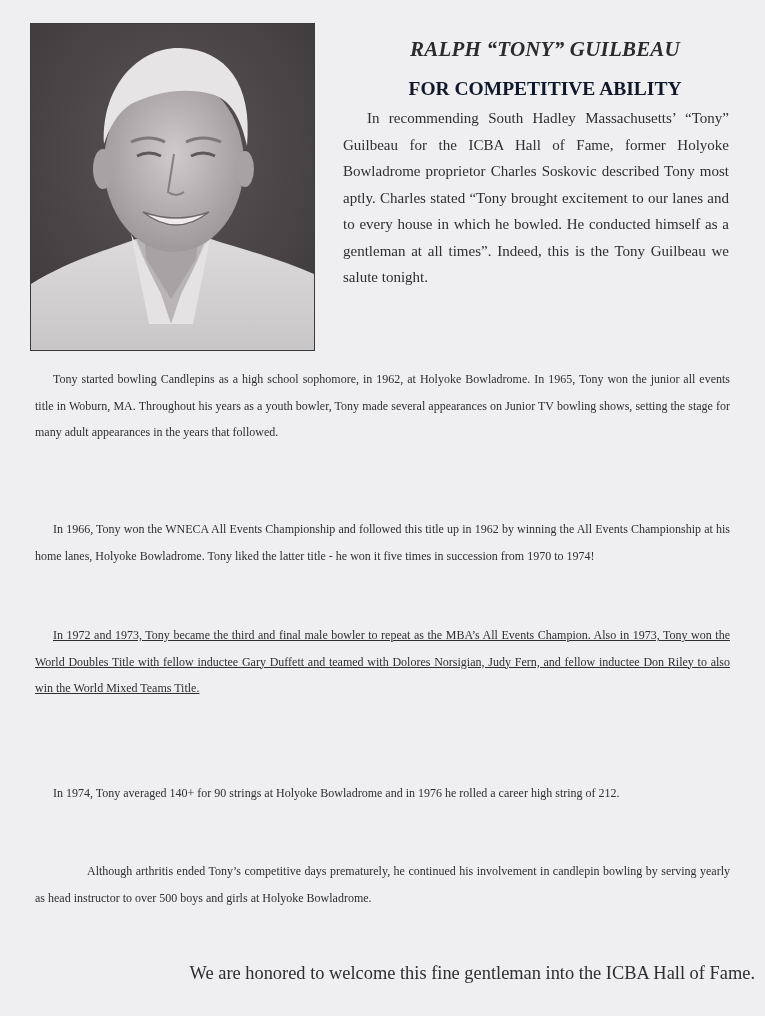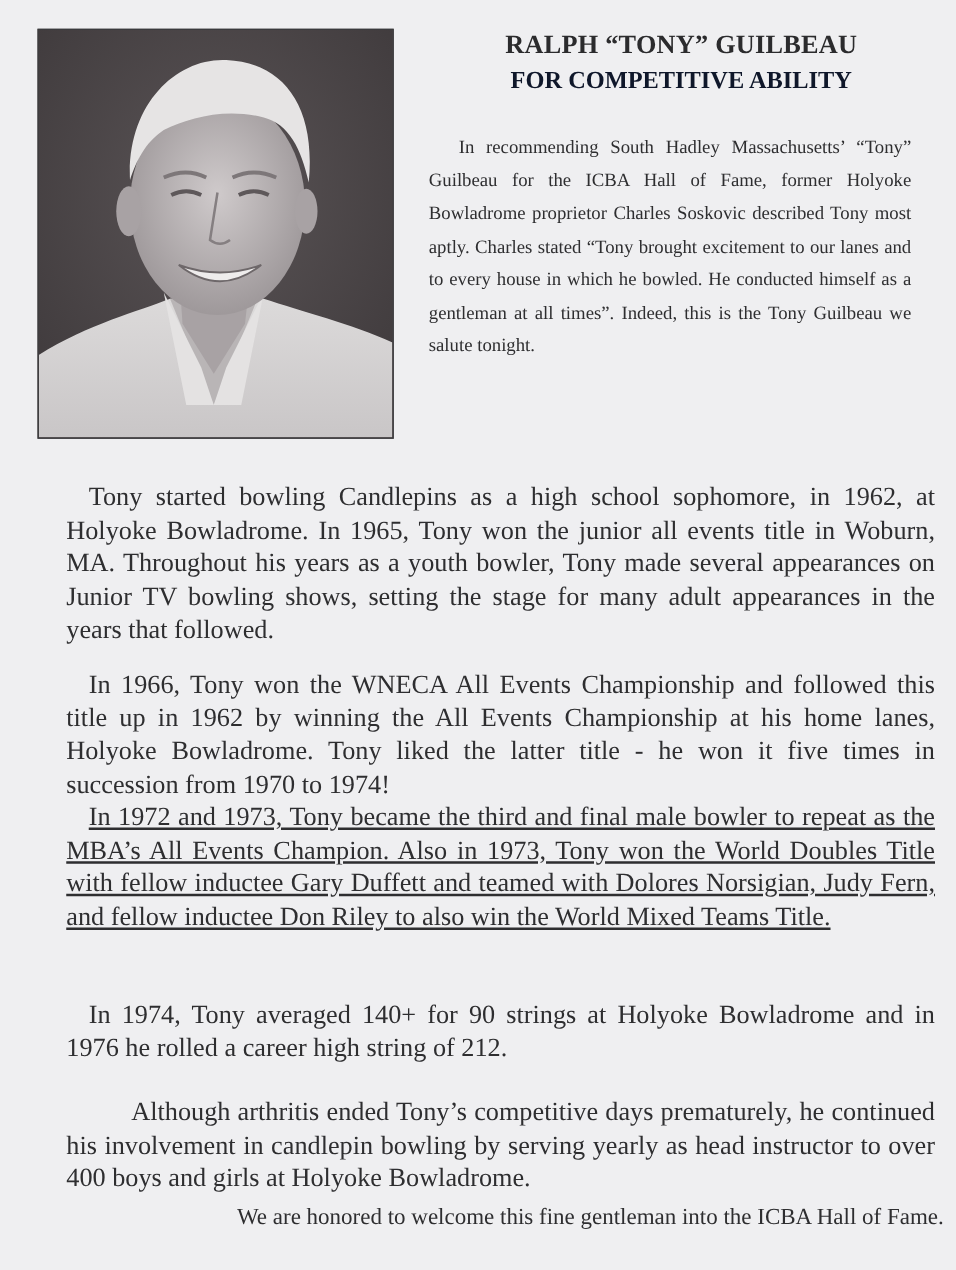--- a/index.html
+++ b/index.html
@@ -16,34 +16,34 @@
       border: 1px solid #3a3a3c;
       background: #4a4547;
       overflow: hidden;
     }
     .photo svg { display: block; width: 100%; height: 100%; }
     .header {
       position: absolute; left: 340px; top: 22px; width: 410px; text-align: center;
     }
     .title {
       font-weight: bold; font-size: 21px; letter-spacing: 0.2px; color: #2b2b2d;
-      line-height: 26px; margin: 0;
+      line-height: 26px; margin: 14px; font-style: italic;
     }
     .subtitle {
       font-size: 19.5px; line-height: 26px; margin: 4px 0 0 0; color: #0f172a;
     }
     .intro {
       position: absolute; left: 343px; top: 105px; width: 386px;
       font-size: 15px; line-height: 26.5px; text-align: justify;
       margin: 0;
     }
     .intro .indent { display: inline-block; width: 24px; }
     .body-para {
       position: absolute; left: 35px; width: 695px;
-      font-size: 21px; line-height: 26.5px; text-align: justify; margin: 18px;
+      font-size: 12px; line-height: 26.5px; text-align: justify; margin: 0;
     }
     .body-para.ind { text-indent: 18px; }
     .body-para.ind2 { text-indent: 52px; }
     .last { position: absolute; left: 75px; top: 960px; width: 680px; font-size: 18.4px; line-height: 26px; margin: 0; text-align: right; }
   </style>
 </head>
 <body>
 
 <div class="page">
 
@@ -95,16 +95,16 @@
     <h1 class="title">RALPH “TONY” GUILBEAU</h1>
     <h2 class="subtitle">FOR COMPETITIVE ABILITY</h2>
   </div>
 
   <p class="intro"><span class="indent"></span><span>In recommending South Hadley Massachusetts’ “Tony” Guilbeau for the ICBA Hall of Fame, former Holyoke Bowladrome proprietor Charles Soskovic described Tony most aptly.  Charles stated  “Tony brought excitement to our lanes and to every house in which he bowled.  He conducted himself as a gentleman at all times”.   Indeed, this is the Tony Guilbeau we salute tonight.</span></p>
 
   <p class="body-para ind" style="top:366px;">Tony started bowling Candlepins as a high school sophomore, in 1962, at Holyoke Bowladrome.  In 1965, Tony won the junior all events title in Woburn, MA.  Throughout his years as a youth bowler, Tony made several appearances on Junior TV bowling shows, setting the stage for many adult appearances in the years that followed.</p>
   <p class="body-para ind" style="top:516px;">In 1966, Tony won the WNECA All Events Championship and followed this title up in 1962 by winning the All Events Championship at his home lanes, Holyoke Bowladrome.  Tony liked the latter title - he won it five times in succession from 1970 to 1974!</p>
   <p class="body-para ind" style="top:622px;text-decoration:underline;">In 1972 and 1973, Tony became the third and final male bowler to repeat as the MBA’s All Events Champion.  Also in 1973, Tony won the World Doubles Title with fellow inductee Gary Duffett and teamed with Dolores Norsigian, Judy Fern, and fellow inductee Don Riley to also win the World Mixed Teams Title.</p>
   <p class="body-para ind" style="top:780px;">In 1974, Tony averaged 140+ for 90 strings at Holyoke Bowladrome and in 1976 he rolled a career high string of 212.</p>
-  <p class="body-para ind2" style="top:858px;">Although arthritis ended Tony’s competitive days prematurely, he continued his involvement in candlepin bowling by serving yearly as head instructor to over 400 boys and girls at Holyoke Bowladrome.</p>
+  <p class="body-para ind2" style="top:858px;">Although arthritis ended Tony’s competitive days prematurely, he continued his involvement in candlepin bowling by serving yearly as head instructor to over 500 boys and girls at Holyoke Bowladrome.</p>
   <p class="last">We are honored to welcome this fine gentleman into the ICBA Hall of Fame.</p>
 
 </div>
 
 </body></html>

